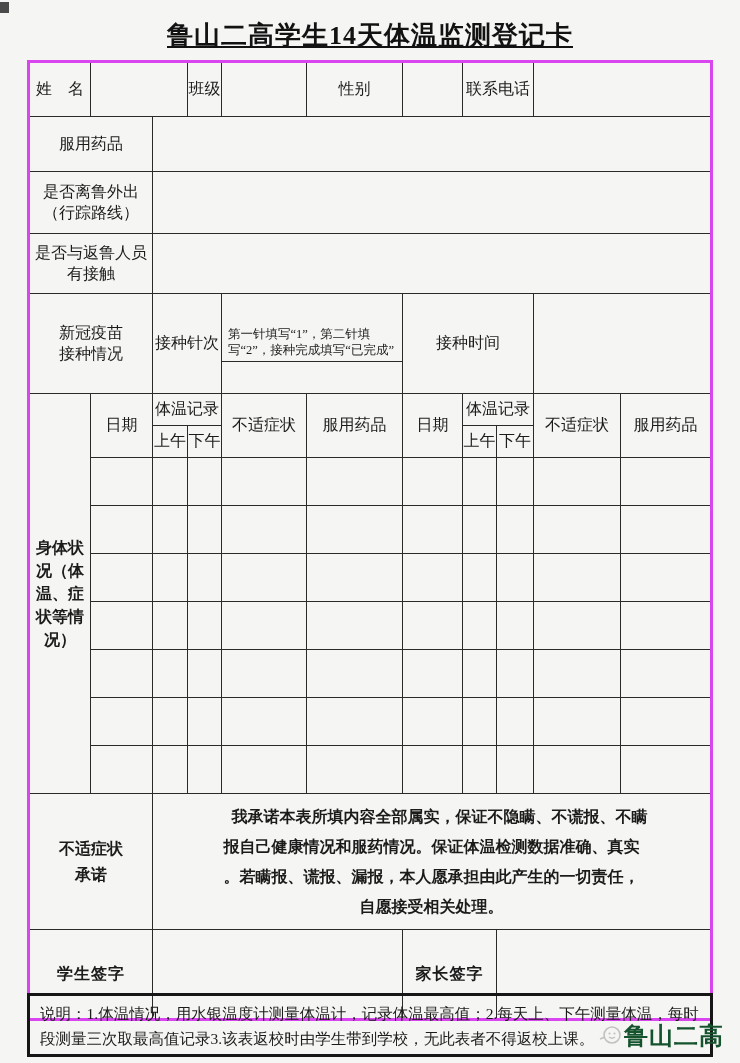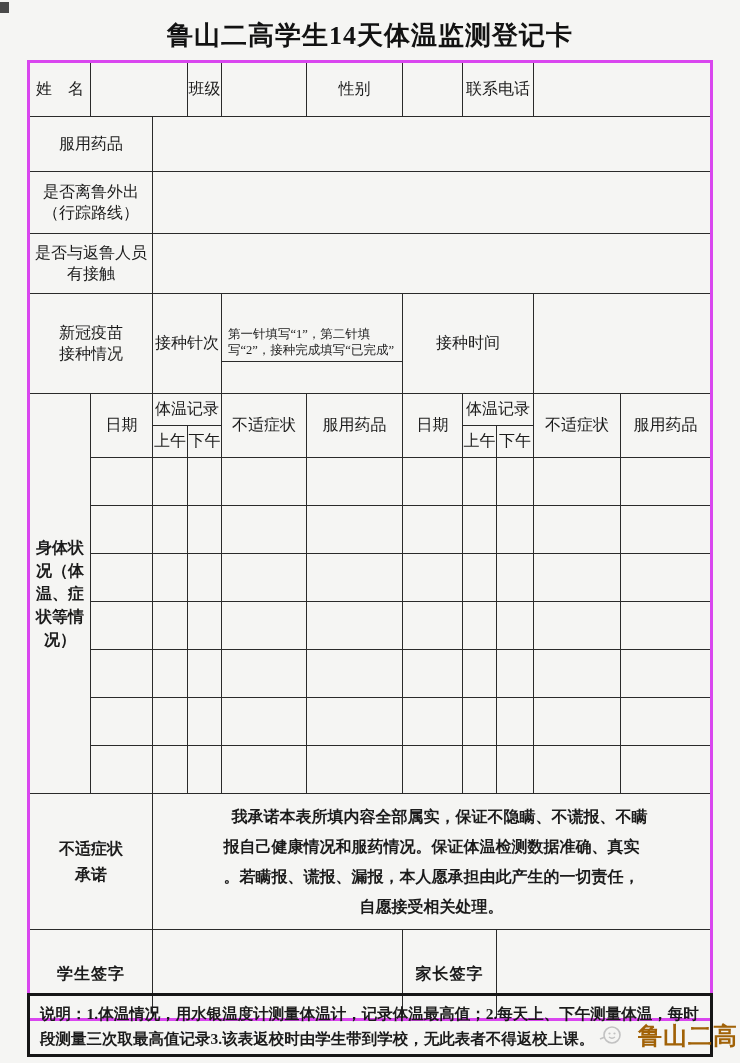--- a/index.html
+++ b/index.html
@@ -4,21 +4,21 @@
 <style>
   html,body { margin:0; padding:0; background:#e9e9e7; }
   .page {
     position:relative; width:740px; height:1063px; margin:0 auto;
     background:#f5f5f3; overflow:hidden;
     font-family:"Liberation Serif","DejaVu Serif",serif; color:#1b1b1b;
   }
   .corner-mark { position:absolute; left:0; top:2px; width:9px; height:11px; background:#4a4a4a; }
   .title {
     position:absolute; top:18px; left:0; width:100%; text-align:center;
-    font-size:26px; font-weight:bold; letter-spacing:1px; color:#121212;
+    font-size:26px; font-weight:bold; letter-spacing:1px; color:#121212;text-decoration:underline;
   }
   table.main {
     position:absolute; left:27px; top:60px; width:686px;
     border-collapse:collapse; table-layout:fixed;
     border:3px solid #d946ef;
   }
   table.main td {
     border:1.5px solid #2a2a2a; text-align:center; vertical-align:middle;
     font-size:16px; padding:0; overflow:hidden;
   }
@@ -36,25 +36,25 @@
   .hdr { font-size:15px; }
   .promise-label { font-weight:bold; font-size:17px; line-height:26px; }
   .promise-text {
     text-align:left; font-weight:bold; font-size:19px; line-height:30px;
     padding:8px 8px 8px 10px; white-space:pre-line;
   }
   .sig-label { font-weight:bold; font-size:18px; letter-spacing:1px; }
   .note-box {
     position:absolute; left:27px; top:993px; width:686px; height:64px;
     box-sizing:border-box; border:3px solid #161616;
-    padding:5px 8px 0 10px; font-size:15.5px; line-height:25px; text-align:left;font-weight:bold;
+    padding:5px 8px 0 10px; font-size:15.5px; line-height:25px; text-align:left;
   }
   .watermark {
     position:absolute; left:598px; top:1020px; display:flex; align-items:center;
-    gap:14px; color:#a16207; font-size:24px; font-weight:bold; letter-spacing:1px;
+    gap:0; color:#14532d; font-size:24px; font-weight:bold; letter-spacing:1px;
     white-space:nowrap;
   }
   .watermark svg { flex:0 0 auto; }
 </style>
 </head>
 <body>
 
 <div class="page">
 
   <div class="corner-mark"></div>

